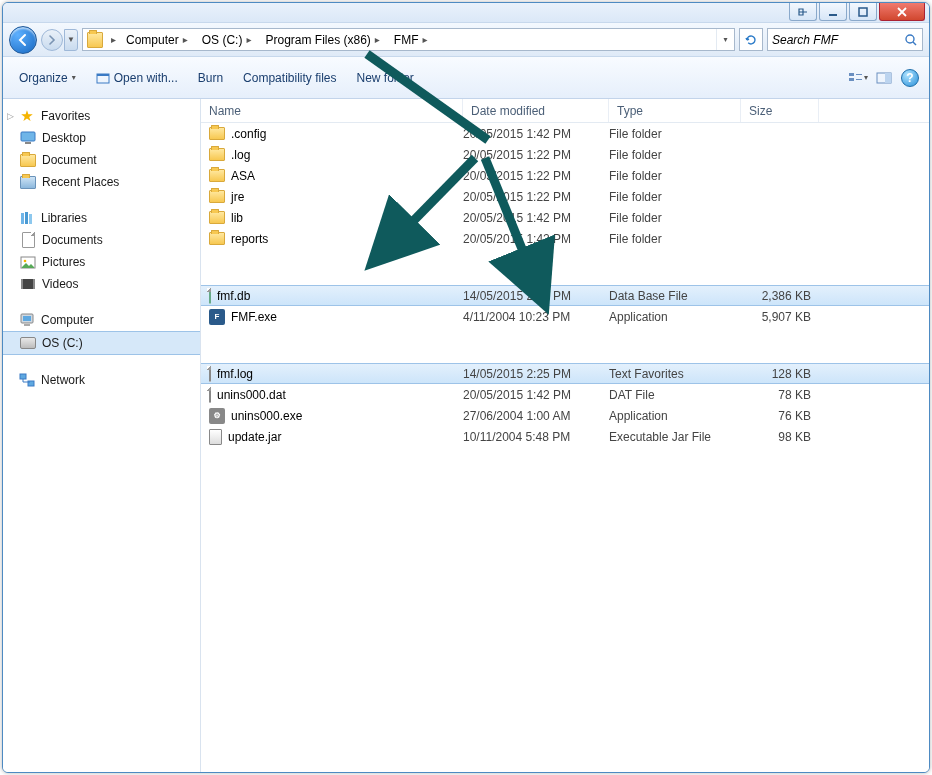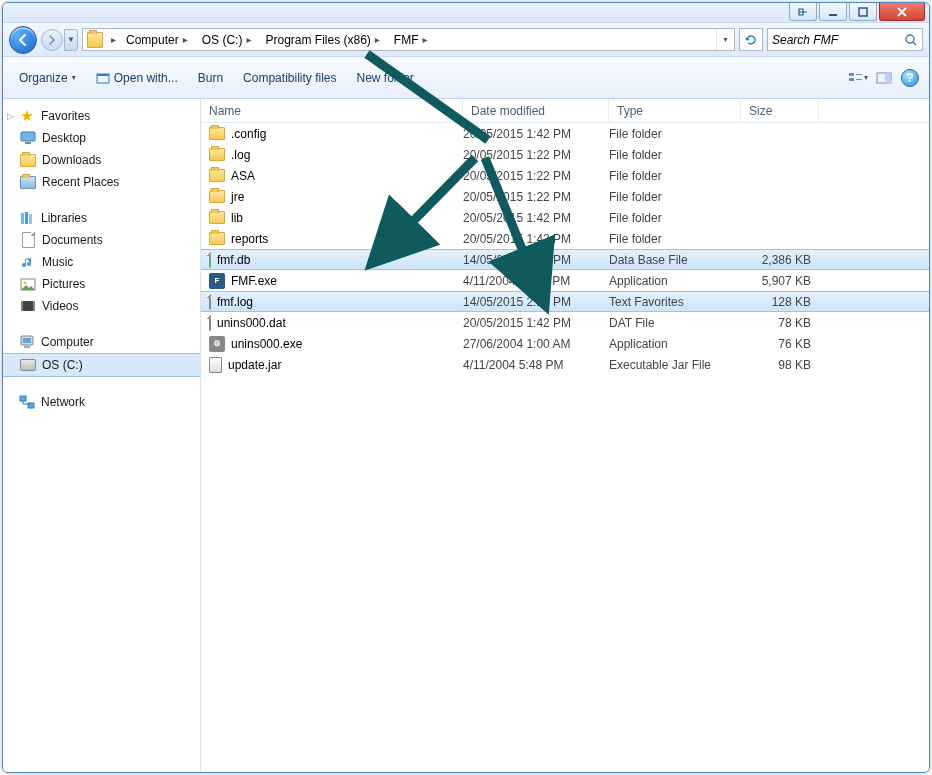--- a/index.html
+++ b/index.html
@@ -38,21 +38,21 @@
 .sbitem.selected { background:#d6e8f9; border:1px solid #9dc3e8; border-left:none; border-right:none;}
 .sbexp { position:absolute; left:4px; color:#999; font-size:9px;}
 .sbhead { position:relative;}
 
 .filepane { flex:1; display:flex; flex-direction:column; background:#fff;}
 .colheaders { height:24px; display:flex; border-bottom:1px solid #e3eaf2; color:#4b5f77; user-select:none;}
 .colh { padding:4px 8px; border-right:1px solid #e9eef5; display:flex; align-items:center; gap:4px;}
 .colh.name{width:262px;} .colh.date{width:146px;} .colh.type{width:132px;} .colh.size{width:78px; }
 .filelist { flex:1; overflow:auto;}
 .filerow { height:21px; display:flex; align-items:center; padding-left:8px; cursor:default;}
-.filerow.selected { background:linear-gradient(#e3f0fc,#cde5fa); border:1px solid #9dc3e8; border-left:none; border-right:none; height:21px;}
+.filerow.selected { background:linear-gradient(#e3f0fc,#cde5fa); border:1px solid #9dc3e8; border-left:none; border-right:none; height:21px;margin-top:36px;}
 .fc.name{width:254px; display:flex; align-items:center; gap:6px; white-space:nowrap;}
 .fc.date{width:146px; color:#444;}
 .fc.type{width:132px; color:#444;}
 .fc.size{width:70px; text-align:right; color:#444;}
 
 .i-folder { width:16px; height:13px; background:linear-gradient(#ffe8a0,#f7c851); border:1px solid #d9a93b; border-radius:1px; position:relative; flex-shrink:0;}
 .i-folder::before{content:"";position:absolute; top:-3px; left:1px; width:6px; height:3px; background:#f7c851; border:1px solid #d9a93b; border-bottom:none; border-radius:1px 1px 0 0;}
 .i-file { width:13px; height:16px; background:#fff; border:1px solid #999; border-radius:1px; position:relative; flex-shrink:0;}
 .i-file::after{content:""; position:absolute; right:-1px; top:-1px; width:4px; height:4px; background:linear-gradient(135deg,#fff 48%,#999 50%);}
 .i-db .i-file{border-color:#6a8;}
@@ -210,21 +210,21 @@
                 <rect x="1" y="1" width="14" height="9" rx="1" fill="#6fb5e8" stroke="#3a7ac4"></rect>
                 <rect x="5" y="11" width="6" height="2" fill="#888"></rect>
               </svg>
             </span>
             <span>Desktop</span>
           </div>
         <div class="sbitem">
             <span class="sb-icon">
               <span class="i-folder"></span>
             </span>
-            <span>Downloads</span>
+            <span>Document</span>
           </div>
         <div class="sbitem">
             <span class="sb-icon">
               <span class="i-folder" style="background:linear-gradient(#cde3f5,#8cb8dd);border-color:#6a93ba;"></span>
             </span>
             <span>Recent Places</span>
           </div>
       </div>
       <div class="sbgroup">
         <div class="sbhead">
@@ -238,28 +238,20 @@
             <span>Libraries</span>
           </div>
         <div class="sbitem">
             <span class="sb-icon">
               <span class="i-file"></span>
             </span>
             <span>Documents</span>
           </div>
         <div class="sbitem">
             <span class="sb-icon">
-              <svg width="14" height="14">
-                <path d="M5 3v7a2 2 0 1 1-1-1.7V4l6-1v6a2 2 0 1 1-1-1.7" fill="#4a9ad4"></path>
-              </svg>
-            </span>
-            <span>Music</span>
-          </div>
-        <div class="sbitem">
-            <span class="sb-icon">
               <svg width="16" height="13">
                 <rect x="1" y="1" width="14" height="11" fill="#fff" stroke="#888"></rect>
                 <circle cx="5" cy="5" r="1.3" fill="#f5b400"></circle>
                 <path d="M2 11l4-4 3 3 2-2 3 3v1H2z" fill="#57a957"></path>
               </svg>
             </span>
             <span>Pictures</span>
           </div>
         <div class="sbitem">
             <span class="sb-icon">
@@ -417,21 +409,21 @@
             </div>
             <div class="fc date">27/06/2004 1:00 AM</div>
             <div class="fc type">Application</div>
             <div class="fc size">76 KB</div>
           </div>
         <div class="filerow">
             <div class="fc name">
               <span class="i-jar"></span>
               <span>update.jar</span>
             </div>
-            <div class="fc date">4/11/2004 5:48 PM</div>
+            <div class="fc date">10/11/2004 5:48 PM</div>
             <div class="fc type">Executable Jar File</div>
             <div class="fc size">98 KB</div>
           </div>
       </div>
     </div>
   </div>
 </div>
 
 <svg class="arrow-svg" width="932" height="775">
   <defs>

